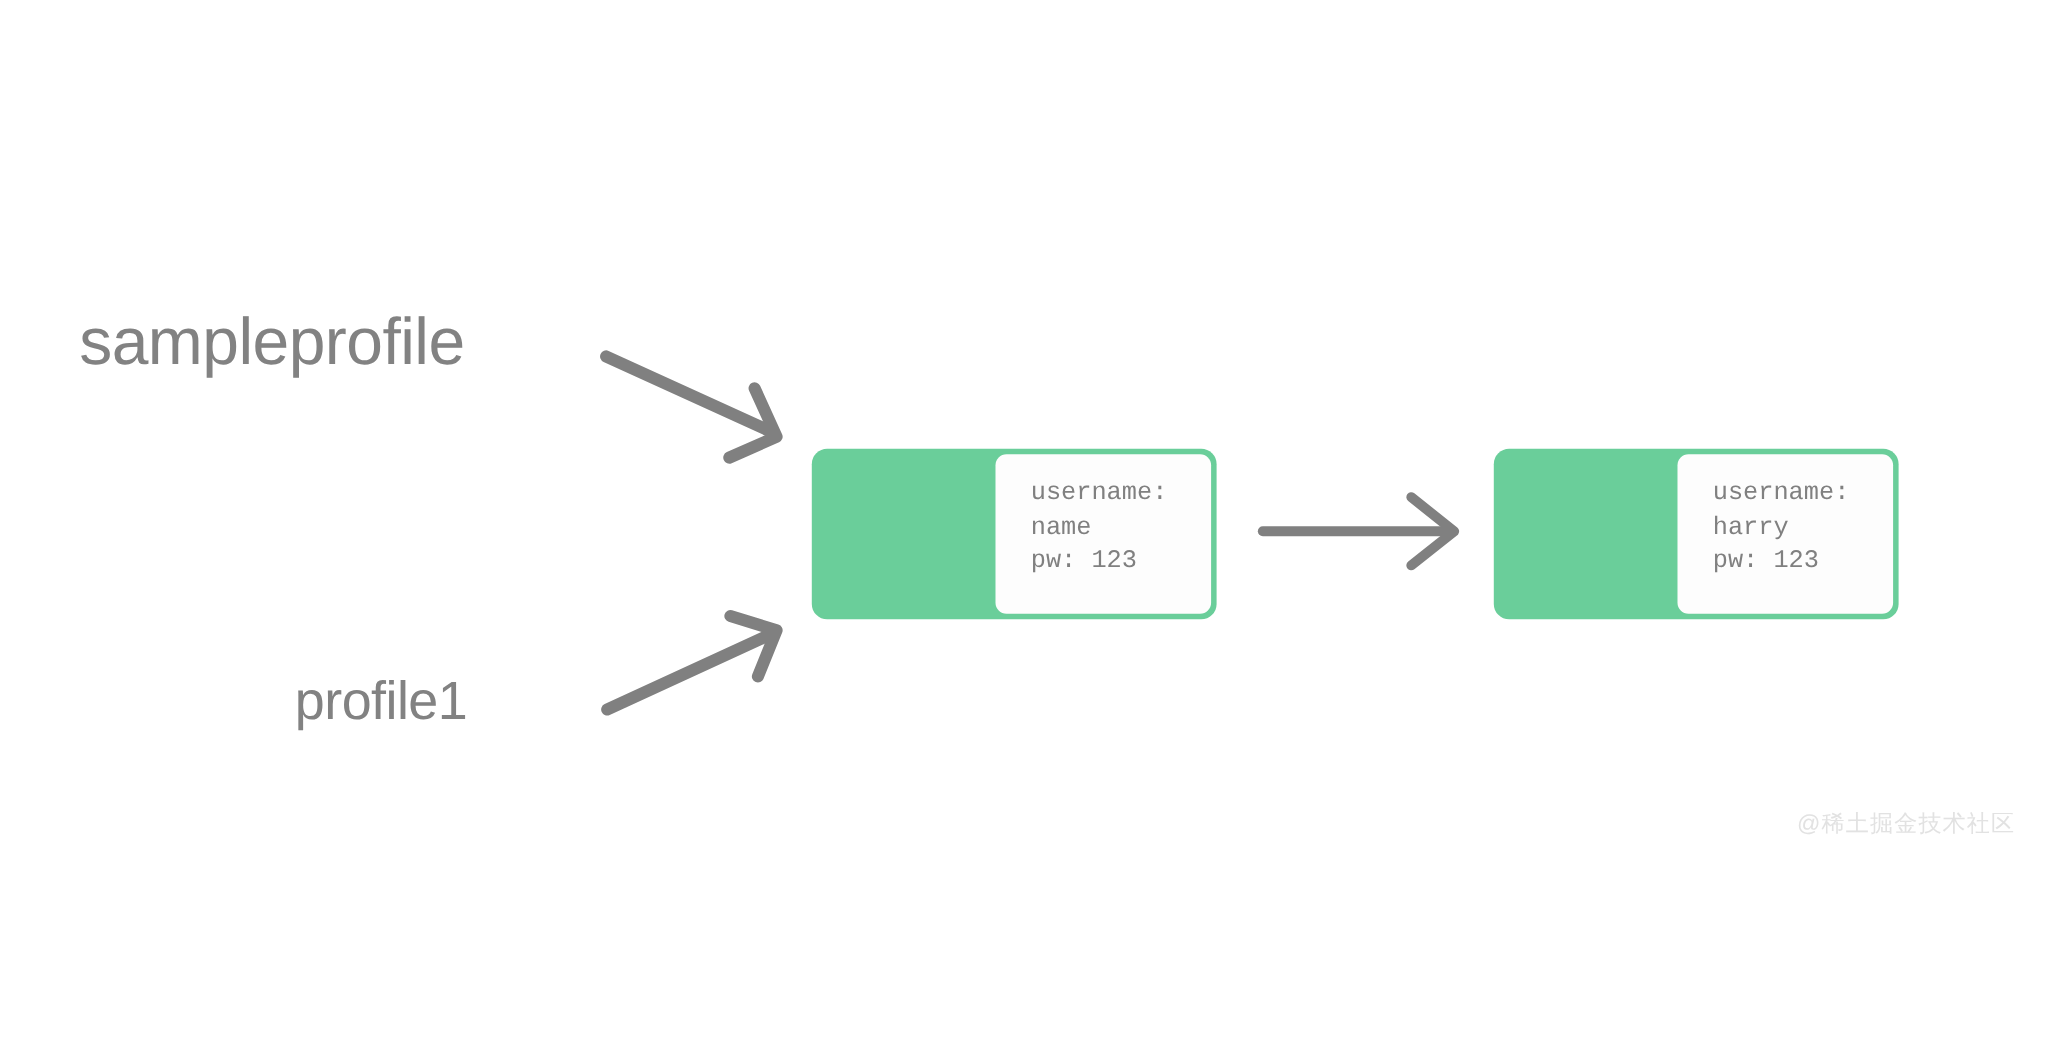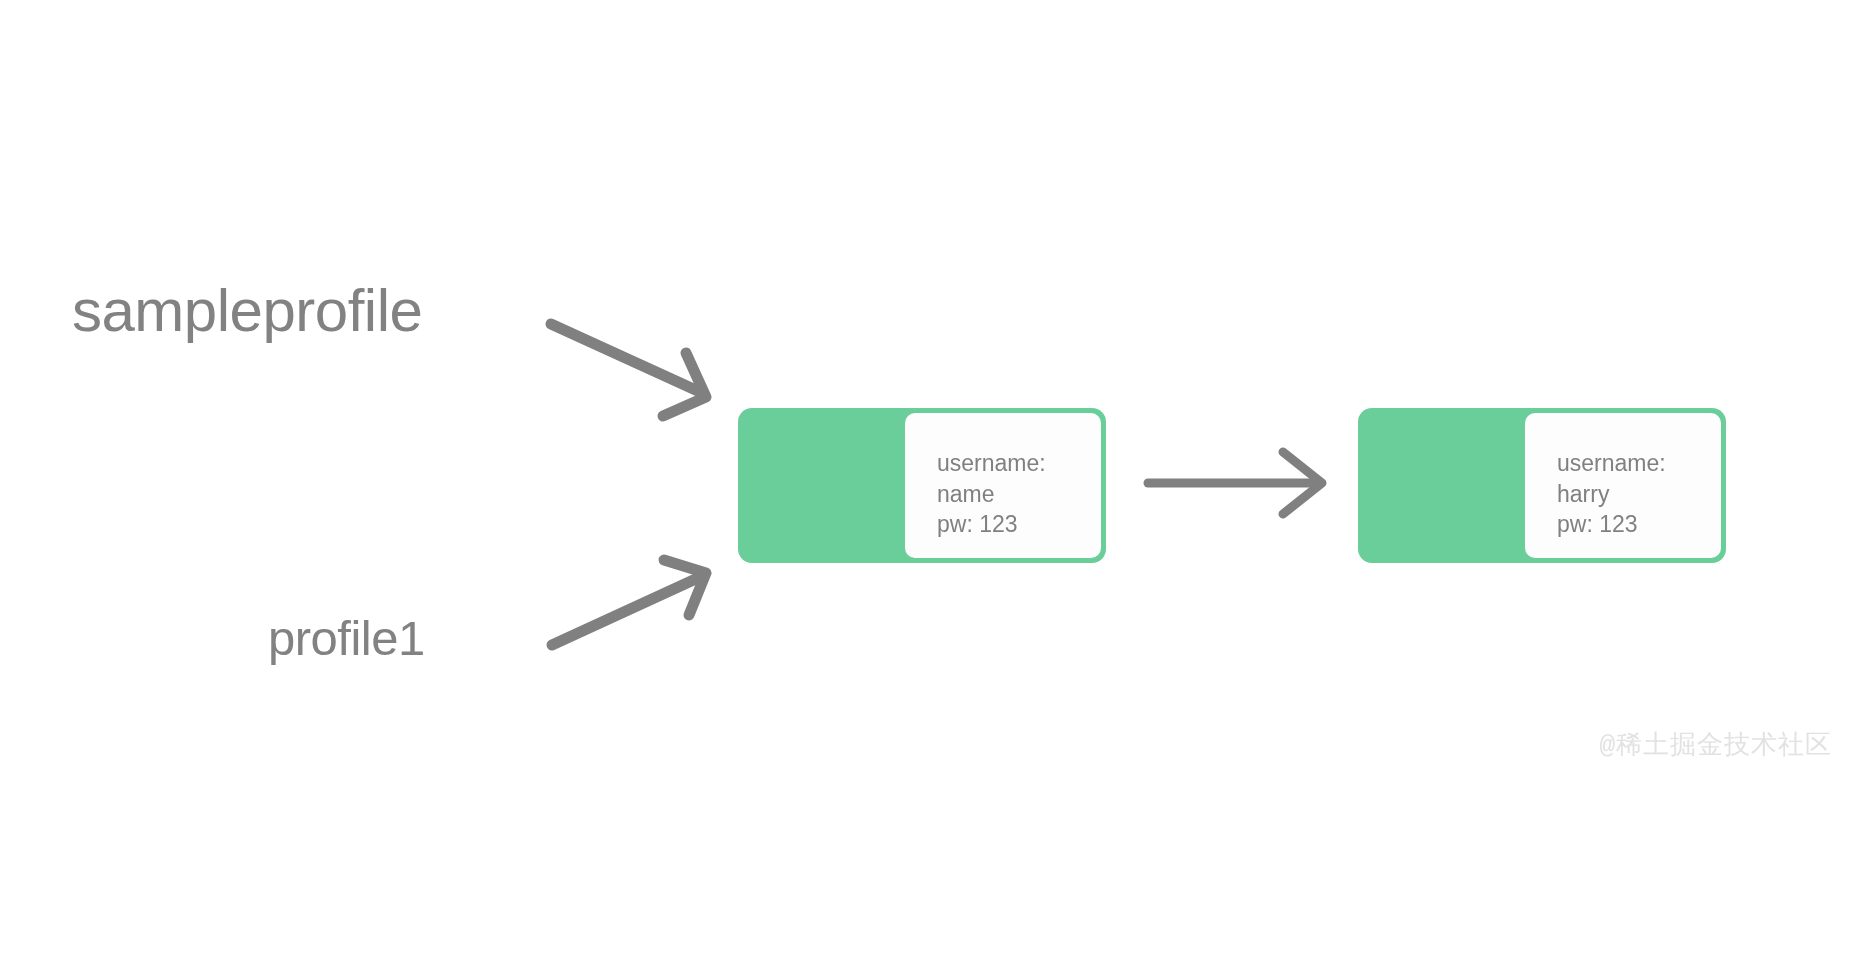--- a/index.html
+++ b/index.html
@@ -71,39 +71,39 @@
     top: 408px;
     width: 368px;
     height: 155px;
   }
   .object-fields {
     box-sizing: border-box;
     background: #fdfdfd;
     border-radius: 10px;
     margin: 5px 5px 5px 0;
     width: 196px;
-    padding: 35px 0 0 32px;
+    padding: 20px 0 0 32px;
     color: #808080;
-    font-family: Liberation Sans, sans-serif;
+    font-family: Liberation Mono, monospace;
     font-size: 23px;
     line-height: 1.33;
   }
   .field-line {
     display: block;
     white-space: nowrap;
   }
 
   
   #watermark {
     position: absolute;
     right: 28px;
     bottom: 18px;
     color: #e2e2e2;
-    font-family: Liberation Mono, monospace;
-    font-size: 26px;
+    font-family: Liberation Sans, sans-serif;
+    font-size: 21px;
     letter-spacing: 1px;
     white-space: nowrap;
   }
 </style>
 </head>
 <body>
 
 <div id="canvas">
 
   <svg id="arrow-layer" viewBox="0 0 1860 964" width="1860" height="964" xmlns="http://www.w3.org/2000/svg">

